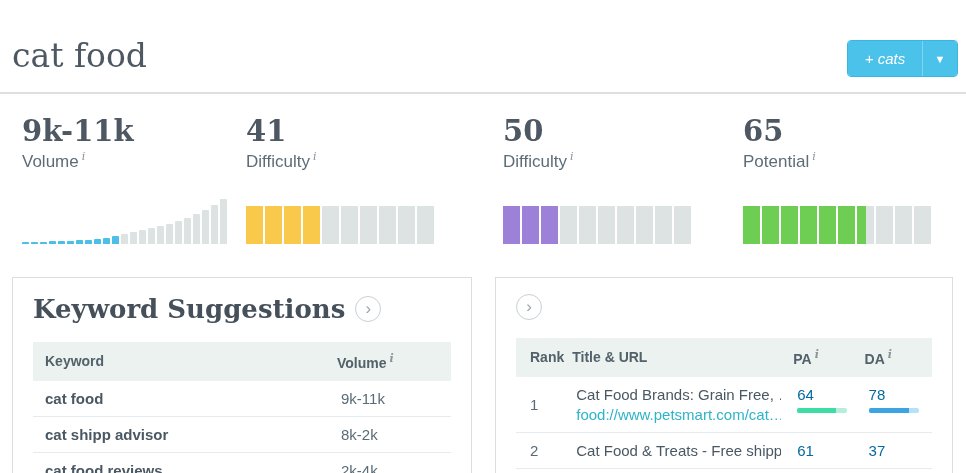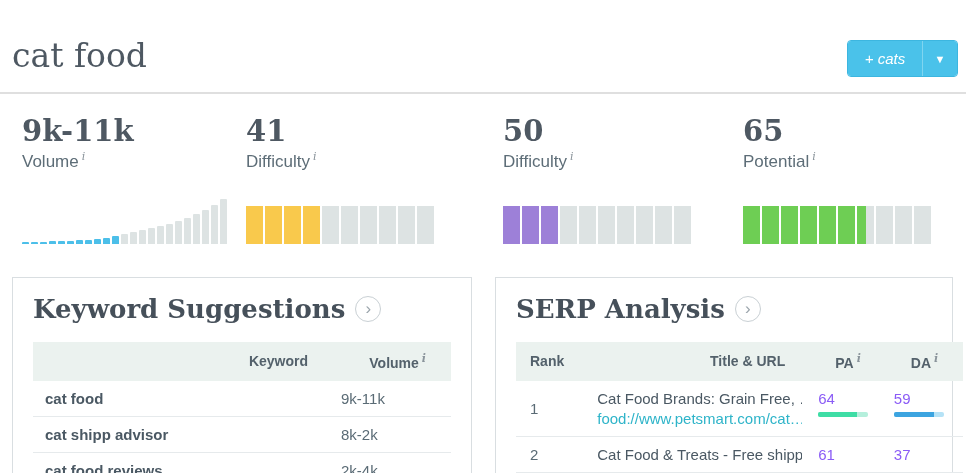--- a/index.html
+++ b/index.html
@@ -44,37 +44,37 @@
   .panel-kw { left:12px; width:460px; }
   .panel-serp { left:495px; width:458px; }
   .panel-title-row { display:flex; align-items:center; gap:10px; }
   .panel-title { font-family:"DejaVu Serif", serif; font-size:26px; font-weight:700; color:#46505a; }
   .circle-arrow { width:26px; height:26px; border:1px solid #c9d0d4; border-radius:50%;
     display:flex; align-items:center; justify-content:center; color:#9aa4ab; font-size:17px;
     line-height:1; cursor:pointer; padding-bottom:2px; }
 
   table { border-collapse:collapse; width:100%; margin-top:18px; }
   thead th { background:#ebf2ef; font-size:14px; font-weight:bold; color:#53616b;
-    text-align:right; padding:10px 25px; }
+    text-align:left; padding:10px 4px; }
   tbody td { font-size:15px; color:#4a5863; padding:9px 8px; border-bottom:1px solid #e6eaec; }
 
   
   .kw-table th:first-child, .kw-table td:first-child { padding-left:12px; width:300px; }
   .kw-name { font-weight:bold; color:#4a5863; cursor:pointer; }
   .kw-vol { color:#5a6b75; }
 
   
   .serp-table th:first-child, .serp-table td:first-child { padding-left:14px; width:52px; }
   .serp-table .col-title { width:205px; }
   .serp-table .col-pa, .serp-table .col-da { width:72px; }
   .serp-rank { color:#5a6b75; }
   .serp-title { color:#4a5863; white-space:nowrap; overflow:hidden; max-width:205px; cursor:pointer; }
   .serp-url { color:#2eb4c9; white-space:nowrap; overflow:hidden; max-width:205px;
     cursor:pointer; margin-top:3px; }
-  .mini-num { color:#8b5cf6; font-size:15px; }
+  .mini-num { color:#0369a1; font-size:15px; }
   .mini-bar { width:50px; height:5px; margin-top:5px; border-radius:2px; overflow:hidden; }
   .mini-fill { height:100%; }
 </style>
 </head>
 <body>
 
 <div class="header">
   <div class="page-title">cat food</div>
   <div class="split-btn">
     <button class="btn-main">+ cats</button>
@@ -187,21 +187,20 @@
         <tr>
           <td><span class="kw-name">cat food reviews</span></td>
           <td><span class="kw-vol">2k-4k</span></td>
         </tr>
       </tbody>
   </table>
 </div>
 
 <div class="panel panel-serp">
   <div class="panel-title-row">
-    <span class="panel-title">SERP Analysis</span>
     <span class="circle-arrow">›</span>
   </div>
   <table class="serp-table">
     <thead>
       <tr>
         <th>Rank</th>
         <th class="col-title">Title &amp; URL</th>
         <th class="col-pa"><span>PA</span><span class="info-i">i</span></th>
         <th class="col-da"><span>DA</span><span class="info-i">i</span></th>
       </tr>
@@ -209,21 +208,21 @@
     <tbody id="serp-tbody">
         <tr>
           <td><span class="serp-rank">1</span></td>
           <td>
             <div class="serp-title">Cat Food Brands: Grain Free, …</div>
             <div class="serp-url">food://www.petsmart.com/cat…</div>
           </td>
           <td style="vertical-align:top"><span class="mini-num">64</span><div class="mini-bar" style="background:#b5efdc">
        <div class="mini-fill" style="width:78%;background:#3edda5"></div>
             </div></td>
-          <td style="vertical-align:top"><span class="mini-num">59</span><div class="mini-bar" style="background:#b5e2f6">
+          <td style="vertical-align:top"><span class="mini-num">78</span><div class="mini-bar" style="background:#b5e2f6">
        <div class="mini-fill" style="width:80%;background:#3ca4e0"></div>
             </div></td>
         </tr>
         <tr>
           <td><span class="serp-rank">2</span></td>
           <td>
             <div class="serp-title">Cat Food &amp; Treats - Free shipp…</div>
           </td>
           <td style="vertical-align:top"><span class="mini-num">61</span></td>
           <td style="vertical-align:top"><span class="mini-num">37</span></td>

